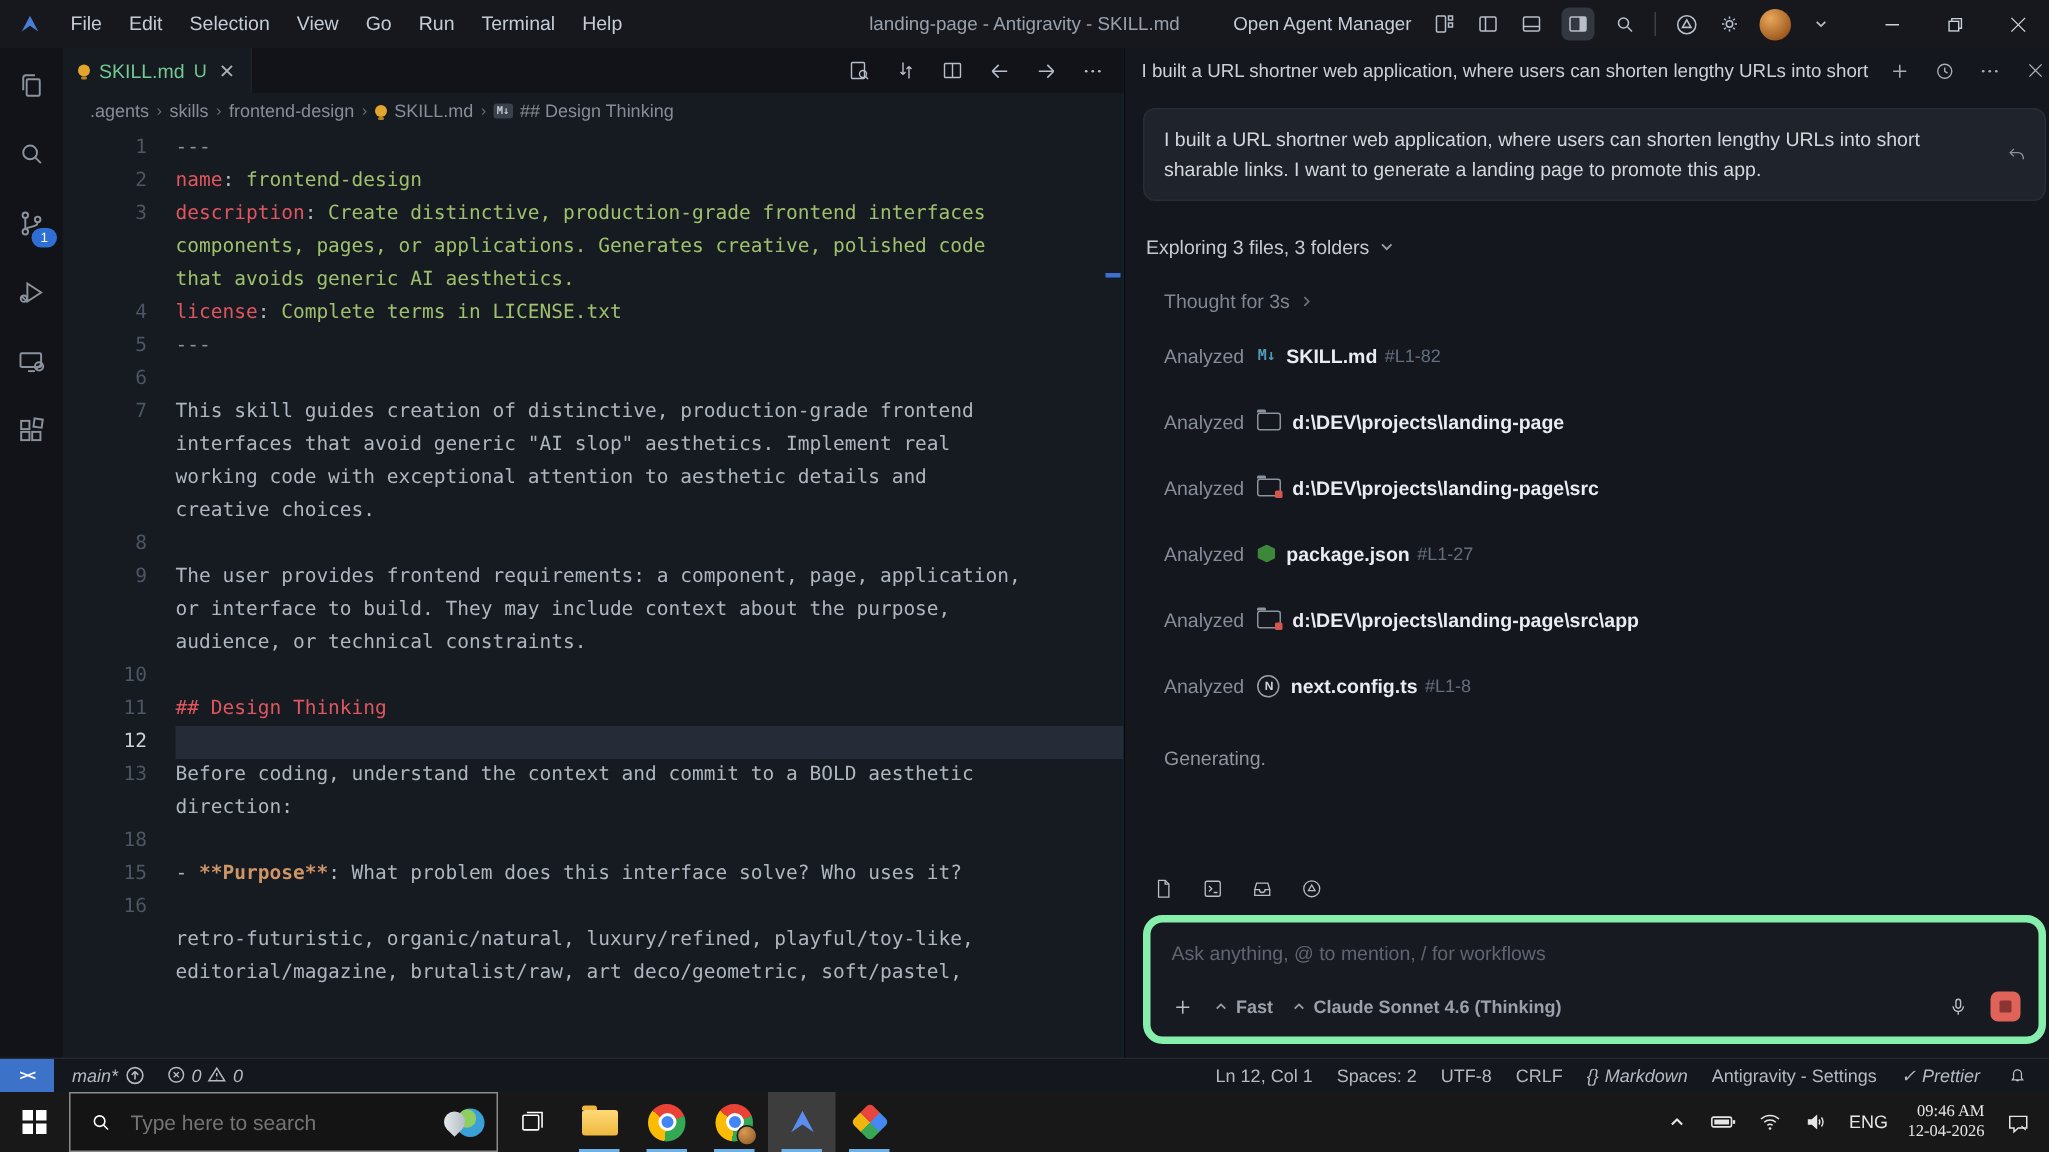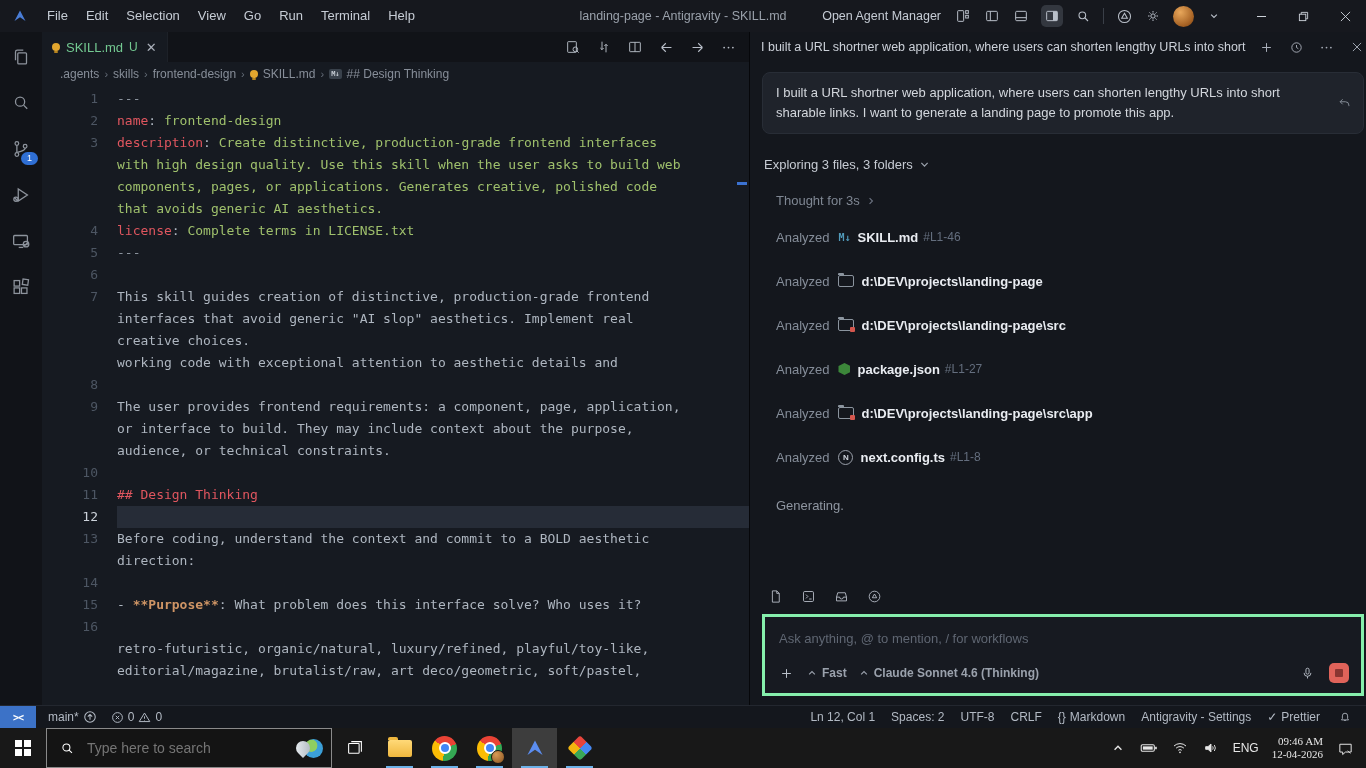--- a/index.html
+++ b/index.html
@@ -64,33 +64,33 @@
   .fi{display:inline-flex;align-items:center;justify-content:center;}
   .fi-markdown{color:#519aba;font:bold 10px "DejaVu Sans Mono",monospace;}
   .fi-next{width:13px;height:13px;border-radius:50%;border:1px solid #9aa0aa;color:#cfd4dc;font:bold 8px "Liberation Sans",sans-serif;}
   .fi-package{width:12px;height:12px;background:#3c873a;clip-path:polygon(50% 0,100% 25%,100% 75%,50% 100%,0 75%,0 25%);}
   .fi-folder,.fi-folder-src,.fi-folder-app{width:14px;height:10px;border:1px solid #8b949e;border-radius:2px;position:relative;}
   .fi-folder::before,.fi-folder-src::before,.fi-folder-app::before{content:'';position:absolute;top:-3px;left:-1px;width:6px;height:2px;background:#8b949e;border-radius:1px 1px 0 0;}
   .fi-folder-src::after,.fi-folder-app::after{content:'';position:absolute;right:-2px;bottom:-2px;width:5px;height:5px;background:#d4574e;border-radius:1px;}
   .generating{margin:19px 0 0 26px;font-size:13px;color:#8f96a1;}
   .chat-footer{margin-top:auto;padding:0 12px 10px;}
   .tools{display:flex;gap:15px;color:#7d8490;margin:0 4px 9px;}
-  .inputbox{border:3px solid #86efac;background:#171a21;border-radius:0;padding:12px 12px 10px;}
+  .inputbox{border:5px solid #86efac;background:#171a21;border-radius:13px;padding:12px 12px 10px;}
   .chat-input{width:100%;background:transparent;border:none;outline:none;color:#dfe3e9;font-size:13px;font-family:"Liberation Sans",sans-serif;}
   .chat-input::placeholder{color:#5f6672;}
   .controls{display:flex;align-items:center;gap:12px;margin-top:16px;color:#9aa1ac;font-size:12px;font-weight:bold;}
   .ctrl-group{display:flex;align-items:center;gap:5px;white-space:nowrap;}
   .controls-right{margin-left:auto;display:flex;align-items:center;gap:12px;}
   .stop-btn{width:20px;height:20px;border-radius:5px;background:#e0635a;position:relative;}
   .stop-btn::after{content:'';position:absolute;inset:6px;background:#8a3531;border-radius:1px;}
   
   .statusbar{position:absolute;bottom:40px;left:0;right:0;height:22px;background:#14171d;border-top:1px solid #23272f;display:flex;align-items:center;font-size:12px;color:#b3bac4;}
   .remote-btn{width:36px;height:100%;background:#3c72c7;color:#fff;display:flex;align-items:center;justify-content:center;font:bold 10px "DejaVu Sans Mono",monospace;letter-spacing:-1px;}
   .sb-left{display:flex;align-items:center;gap:14px;margin-left:12px;}
-  .sb-group{display:flex;align-items:flex-end;gap:4px;}
+  .sb-group{display:flex;align-items:flex-start;gap:4px;font-style:italic;}
   .sb-right{margin-left:auto;display:flex;align-items:center;gap:16px;margin-right:12px;}
   
   .taskbar{position:absolute;bottom:0;left:0;right:0;height:40px;background:#181818;display:flex;align-items:stretch;color:#e6e6e6;}
   .tk-start{width:46px;display:flex;align-items:center;justify-content:center;}
   .win-grid{display:grid;grid-template-columns:7px 7px;grid-template-rows:7px 7px;gap:1.5px;}
   .win-grid span{background:#fff;}
   .tk-search{width:286px;background:#141414;border:1px solid #8a8a8a;display:flex;align-items:center;box-sizing:border-box;}
   .tk-search-input{flex:1;background:transparent;border:none;outline:none;color:#d6d6d6;font-size:14px;font-family:"Liberation Sans",sans-serif;}
   .globe{width:19px;height:19px;border-radius:50%;background:radial-gradient(circle at 38% 35%,#8fce60 0 34%,#3b9fd8 38%);margin-right:8px;position:relative;}
   .rocket{width:14px;height:14px;background:linear-gradient(135deg,#eef2f5,#aab4bd);border-radius:50% 50% 50% 0;transform:rotate(-45deg);margin-right:-6px;z-index:2;}
@@ -307,40 +307,39 @@
           <span class="bulb"></span>
           <span class="bc-item">SKILL.md</span>
           <span class="bc-sep">›</span>
           <span class="md-badge">M↓</span>
           <span class="bc-item">## Design Thinking</span>
         </div>
       <div class="code" id="code">
           <div class="crow"><span class="ln">1</span><span class="ctext"><span class="tk-p">---</span></span></div>
           <div class="crow"><span class="ln">2</span><span class="ctext"><span class="tk-k">name</span><span class="tk-t">:</span><span class="tk-s"> frontend-design</span></span></div>
           <div class="crow"><span class="ln">3</span><span class="ctext"><span class="tk-k">description</span><span class="tk-t">:</span><span class="tk-s"> Create distinctive, production-grade frontend interfaces</span></span></div>
-          <div class="crow"><span class="ln"></span><span class="ctext"><span class="tk-s">with high design quality. Use this skill when the user asks to build web</span></span></div>
           <div class="crow"><span class="ln"></span><span class="ctext"><span class="tk-s">components, pages, or applications. Generates creative, polished code</span></span></div>
           <div class="crow"><span class="ln"></span><span class="ctext"><span class="tk-s">that avoids generic AI aesthetics.</span></span></div>
           <div class="crow"><span class="ln">4</span><span class="ctext"><span class="tk-k">license</span><span class="tk-t">:</span><span class="tk-s"> Complete terms in LICENSE.txt</span></span></div>
           <div class="crow"><span class="ln">5</span><span class="ctext"><span class="tk-p">---</span></span></div>
           <div class="crow"><span class="ln">6</span><span class="ctext"></span></div>
           <div class="crow"><span class="ln">7</span><span class="ctext"><span class="tk-t">This skill guides creation of distinctive, production-grade frontend</span></span></div>
           <div class="crow"><span class="ln"></span><span class="ctext"><span class="tk-t">interfaces that avoid generic "AI slop" aesthetics. Implement real</span></span></div>
+          <div class="crow"><span class="ln"></span><span class="ctext"><span class="tk-t">working code with exceptional attention to aesthetic details and</span></span></div>
           <div class="crow"><span class="ln"></span><span class="ctext"><span class="tk-t">creative choices.</span></span></div>
-          <div class="crow"><span class="ln"></span><span class="ctext"><span class="tk-t">working code with exceptional attention to aesthetic details and</span></span></div>
           <div class="crow"><span class="ln">8</span><span class="ctext"></span></div>
           <div class="crow"><span class="ln">9</span><span class="ctext"><span class="tk-t">The user provides frontend requirements: a component, page, application,</span></span></div>
           <div class="crow"><span class="ln"></span><span class="ctext"><span class="tk-t">or interface to build. They may include context about the purpose,</span></span></div>
           <div class="crow"><span class="ln"></span><span class="ctext"><span class="tk-t">audience, or technical constraints.</span></span></div>
           <div class="crow"><span class="ln">10</span><span class="ctext"></span></div>
           <div class="crow"><span class="ln">11</span><span class="ctext"><span class="tk-h">## Design Thinking</span></span></div>
           <div class="crow cur"><span class="ln">12</span><span class="ctext"></span></div>
           <div class="crow"><span class="ln">13</span><span class="ctext"><span class="tk-t">Before coding, understand the context and commit to a BOLD aesthetic</span></span></div>
           <div class="crow"><span class="ln"></span><span class="ctext"><span class="tk-t">direction:</span></span></div>
-          <div class="crow"><span class="ln">14</span><span class="ctext"></span></div>
+          <div class="crow"><span class="ln">18</span><span class="ctext"></span></div>
           <div class="crow"><span class="ln">15</span><span class="ctext"><span class="tk-t">- </span><span class="tk-b">**Purpose**</span><span class="tk-t">: What problem does this interface solve? Who uses it?</span></span></div>
           <div class="crow"><span class="ln">16</span></div>
           <div class="crow"><span class="ln"></span><span class="ctext"><span class="tk-t">retro-futuristic, organic/natural, luxury/refined, playful/toy-like,</span></span></div>
           <div class="crow"><span class="ln"></span><span class="ctext"><span class="tk-t">editorial/magazine, brutalist/raw, art deco/geometric, soft/pastel,</span></span></div>
           <div class="crow"><span class="ln"></span></div>
         </div>
       <div class="ov-mark"></div>
     </div>
 
     <div class="chat-col">
@@ -391,21 +390,21 @@
           <span>Thought for 3s</span>
           <svg width="10" height="10" viewBox="0 0 14 14" fill="none" stroke="#6b7280" stroke-width="1.6">
               <path d="M5 3l4 4-4 4"></path>
             </svg>
         </div>
         <div class="steps" id="steps">
             <div class="step">
               <span class="step-action">Analyzed</span>
               <span class="fi fi-markdown">M↓</span>
               <span class="step-name">SKILL.md</span>
-              <span class="step-range">#L1-46</span>
+              <span class="step-range">#L1-82</span>
             </div>
             <div class="step">
               <span class="step-action">Analyzed</span>
               <span class="fi fi-folder"></span>
               <span class="step-name">d:\DEV\projects\landing-page</span>
             </div>
             <div class="step">
               <span class="step-action">Analyzed</span>
               <span class="fi fi-folder-src"></span>
               <span class="step-name">d:\DEV\projects\landing-page\src</span>

